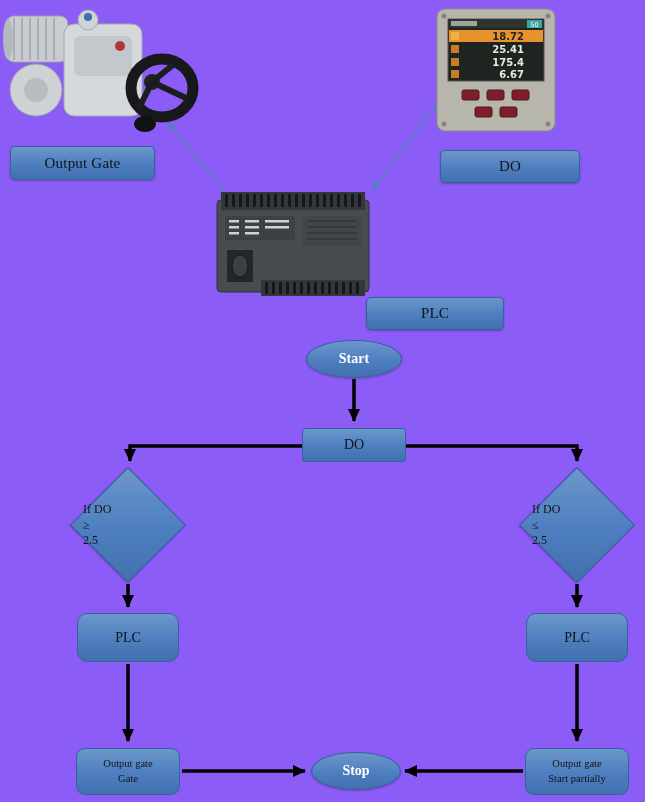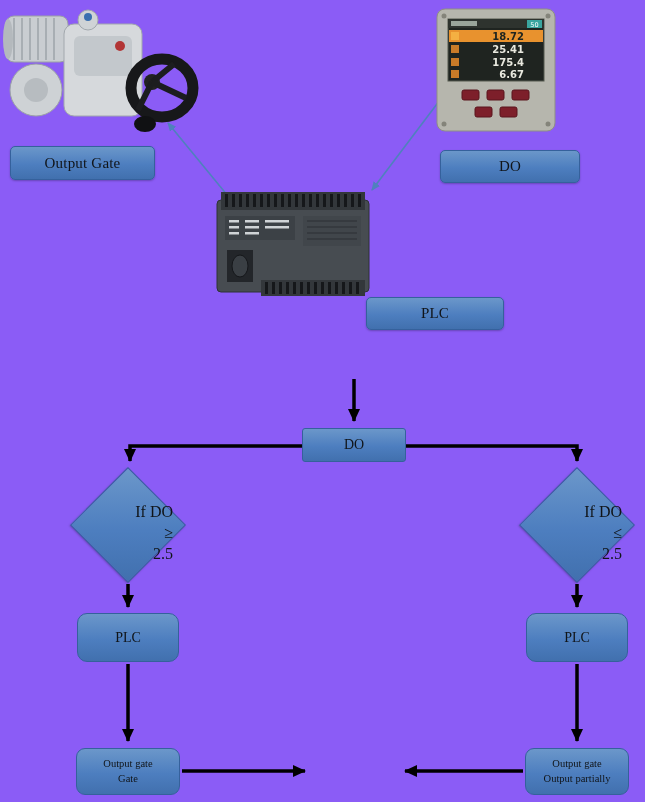--- a/index.html
+++ b/index.html
@@ -24,22 +24,22 @@
   .small-node { border-radius:9px; font-size:10.5px; line-height:1.4; flex-direction:column; padding:2px; }
 
   .diamond-shape {
     position:absolute; width:82px; height:82px;
     transform:rotate(45deg);
     background:linear-gradient(135deg,#6b97ca 0%, #4d7ebf 55%, #4170ae 100%);
     border:1px solid #35619c;
     box-shadow:0 1px 2px rgba(0,0,0,.25);
   }
   .diamond-text {
-    position:absolute; width:90px; text-align:right;
-    font-size:16px; line-height:1.3; color:#101418;
+    position:absolute; width:90px; text-align:left;
+    font-size:12px; line-height:1.3; color:#101418;
   }
   .diamond-text span { display:block; }
   .stack span { display:block; }
 
   #connectors { position:absolute; left:0; top:0; width:645px; height:802px; pointer-events:none; }
 
   .hw { position:absolute; }
   .hw svg { display:block; }
   svg text { font-family:"DejaVu Sans", sans-serif; }
 </style>
@@ -220,20 +220,21 @@
       </g>
     </svg>
   </div>
 
   <div class="node label-box" style="left:10px; top:146px; width:145px; height:34px;">Output Gate</div>
 
   <div class="node label-box" style="left:440px; top:150px; width:140px; height:33px;">DO</div>
 
   <div class="node label-box" style="left:366px; top:297px; width:138px; height:33px;">PLC</div>
 
+  <div class="node ellipse" style="left:306px; top:340px; width:96px; height:38px;">Start</div>
 
   <div class="node rect-node" style="left:302px; top:428px; width:104px; height:34px;">DO</div>
 
   <div class="diamond-shape" style="left:87px; top:484px;"></div>
   <div class="diamond-text" style="left:83px; top:502px;">
     <span>If DO</span>
     <span>≥</span>
     <span>2.5</span>
   </div>
 
@@ -248,17 +249,18 @@
 
   <div class="node round-node" style="left:526px; top:613px; width:102px; height:49px;">PLC</div>
 
   <div class="node small-node stack" style="left:76px; top:748px; width:104px; height:47px;">
     <span>Output gate</span>
     <span>Gate</span>
   </div>
 
   <div class="node small-node stack" style="left:525px; top:748px; width:104px; height:47px;">
     <span>Output gate</span>
-    <span>Output partially</span>
-  </div>
-
+    <span>Start partially</span>
+  </div>
+
+  <div class="node ellipse" style="left:311px; top:752px; width:90px; height:38px;">Stop</div>
 
 </div>
 
 </body></html>

